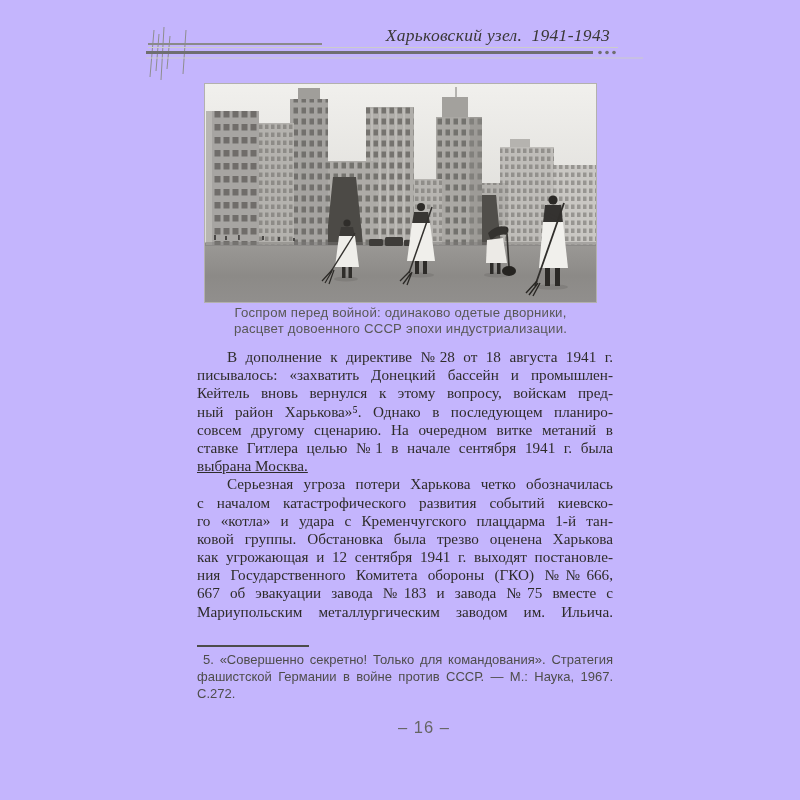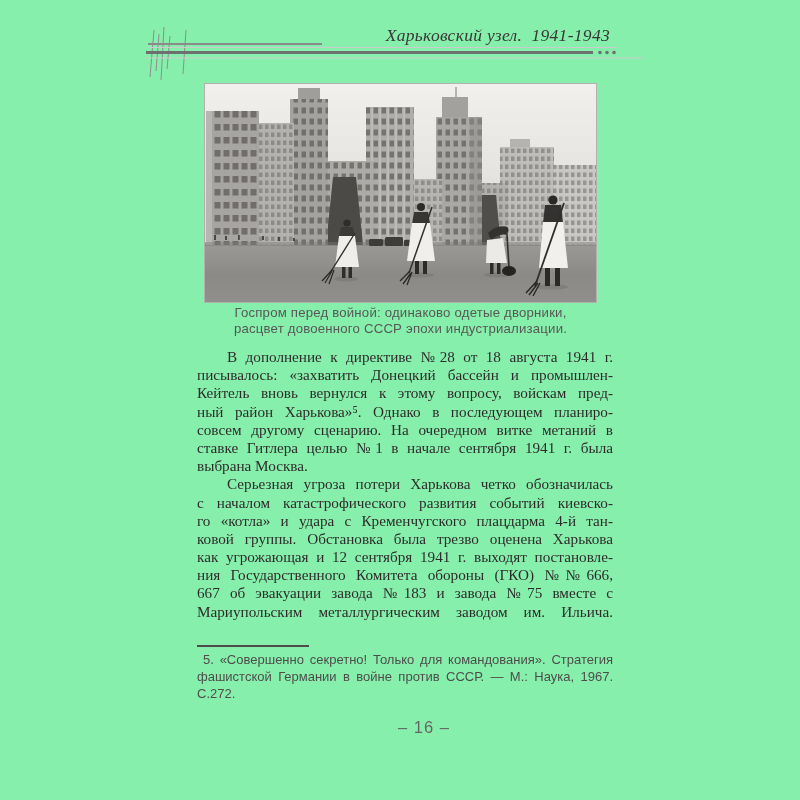--- a/index.html
+++ b/index.html
@@ -1,17 +1,17 @@
 <!DOCTYPE html>
 <html><head>
 <meta charset="utf-8">
 <style>
   html,body{margin:0;padding:0;background:#ffffff;}
   .page{
-    position:relative;width:800px;height:800px;background:#86efac;overflow:hidden;
+    position:relative;width:800px;height:800px;background:#c4b5fd;overflow:hidden;
     font-family:"Liberation Serif","DejaVu Serif",serif;
   }
   
   .header-title{
     position:absolute;top:25px;right:190px;
     font:italic 17.5px "Liberation Serif","DejaVu Serif",serif;
     color:#3a3836;letter-spacing:.3px;white-space:pre;
   }
   .header-deco{position:absolute;left:0;top:0;}
   
@@ -22,21 +22,21 @@
     font-family:"Liberation Sans","DejaVu Sans",sans-serif;
     font-size:13.2px;line-height:15.6px;color:#585856;letter-spacing:.2px;
   }
   
   .bodytext{position:absolute;left:197px;top:348px;width:416px;}
   .bl{
     height:18.2px;line-height:18.2px;font-size:15.2px;color:#2e2c2a;
     text-align:justify;text-align-last:justify;overflow:visible;
   }
   .bl.indent{padding-left:30px;}
-  .bl.end{text-align-last:left;}
+  .bl.end{text-align-last:left;text-decoration:underline;}
   
   .fn-sep{position:absolute;left:197px;top:645px;width:112px;height:2px;background:#4c4c4a;}
   .footnote{
     position:absolute;left:197px;top:651px;width:416px;
     font-family:"Liberation Sans","DejaVu Sans",sans-serif;
     font-size:13px;line-height:17.2px;color:#4e4d4b;
   }
   .fl{text-align:justify;text-align-last:justify;}
   .fl.first{text-indent:6px;}
   .fl.last{text-align-last:left;}
@@ -220,21 +220,21 @@
   <main class="bodytext">
     <div class="bl indent">В дополнение к директиве №28 от 18 августа 1941 г.</div>
     <div class="bl">писывалось: «захватить Донецкий бассейн и промышлен-</div>
     <div class="bl">Кейтель вновь вернулся к этому вопросу, войскам пред-</div>
     <div class="bl">ный район Харькова»⁵. Однако в последующем планиро-</div>
     <div class="bl">совсем другому сценарию. На очередном витке метаний в</div>
     <div class="bl">ставке Гитлера целью №1 в начале сентября 1941 г. была</div>
     <div class="bl end">выбрана Москва.</div>
     <div class="bl indent">Серьезная угроза потери Харькова четко обозначилась</div>
     <div class="bl">с началом катастрофического развития событий киевско-</div>
-    <div class="bl">го «котла» и удара с Кременчугского плацдарма 4-й тан-</div>
+    <div class="bl">го «котла» и удара с Кременчугского плацдарма 1-й тан-</div>
     <div class="bl">ковой группы. Обстановка была трезво оценена Харькова</div>
     <div class="bl">как угрожающая и 12 сентября 1941 г. выходят постановле-</div>
     <div class="bl">ния Государственного Комитета обороны (ГКО) №№666,</div>
     <div class="bl">667 об эвакуации завода №183 и завода №75 вместе с</div>
     <div class="bl">Мариупольским металлургическим заводом им. Ильича.</div>
   </main>
 
   <div class="fn-sep"></div>
   <div class="footnote">
     <div class="fl first">5. «Совершенно секретно! Только для командования». Стратегия</div>

